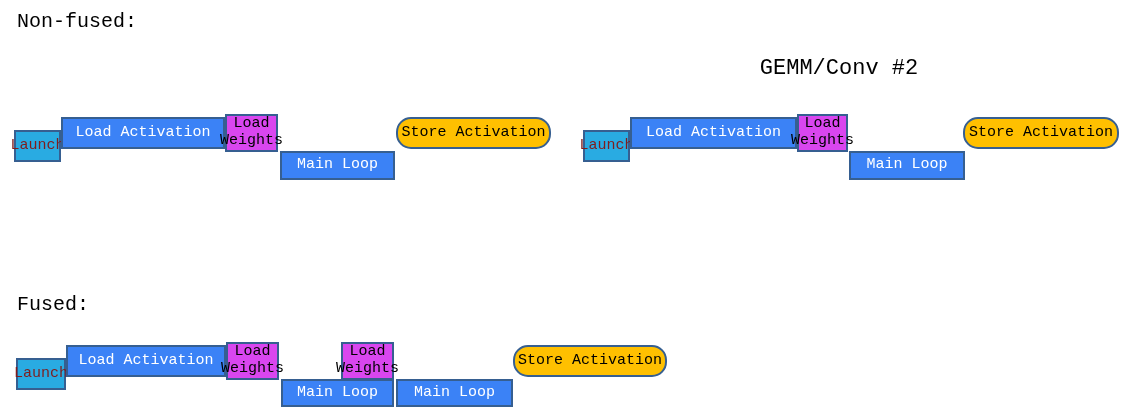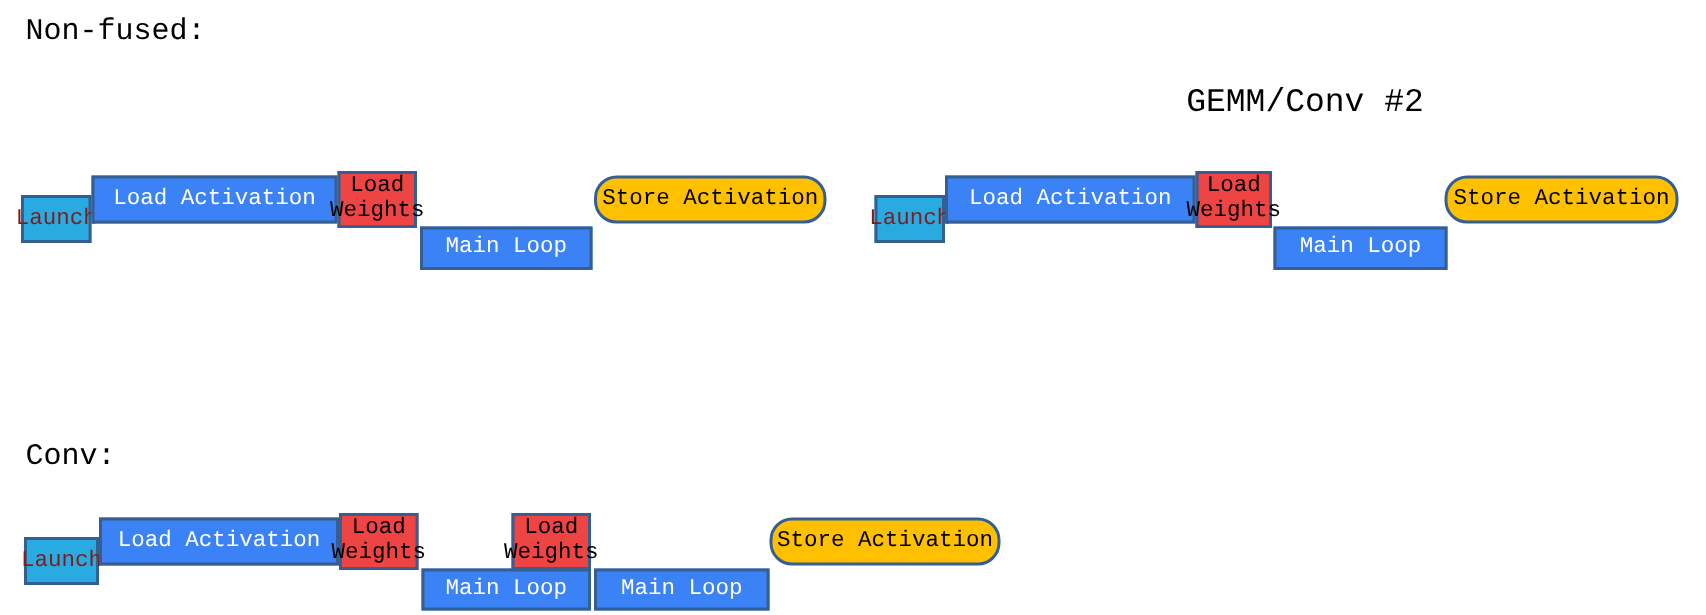--- a/index.html
+++ b/index.html
@@ -32,46 +32,46 @@
     display:flex;
     align-items:center;
     justify-content:center;
     text-align:center;
     font-size:15px;
     line-height:1.12;
     padding:0 2px;
   }
   .bar.cyan   { background:#29ABE2; color:#7f1d1d;margin-top:13px; }
   .bar.purple { background:#3b82f6; color:#ffffff; }
-  .bar.yellow { background:#ef4444; color:#000000; }
+  .bar.yellow { background:#d946ef; color:#000000; }
   .bar.orange { background:#FFC000; color:#000000;border-radius:15px; }
 </style>
 </head>
 <body>
 
 <div class="canvas">
 
   <div class="heading" style="left:17px; top:10px;">Non-fused:</div>
 
 
-  <div class="kernel-title" style="left:870px; top:56px;">GEMM/Conv #2</div>
+  <div class="kernel-title" style="left:839px; top:56px;">GEMM/Conv #2</div>
 
   <div class="bar cyan" style="left:14px;  top:117px; width:47px;  height:32px;">Launch</div>
   <div class="bar purple" style="left:61px;  top:117px; width:164px; height:32px;">Load Activation</div>
   <div class="bar yellow" style="left:225px; top:114px; width:53px;  height:38px;">Load Weights</div>
   <div class="bar purple" style="left:280px; top:151px; width:115px; height:29px;">Main Loop</div>
   <div class="bar orange" style="left:396px; top:117px; width:155px; height:32px;">Store Activation</div>
 
   <div class="bar cyan" style="left:583px; top:117px; width:47px;  height:32px;">Launch</div>
   <div class="bar purple" style="left:630px; top:117px; width:167px; height:32px;">Load Activation</div>
   <div class="bar yellow" style="left:797px; top:114px; width:51px;  height:38px;">Load Weights</div>
   <div class="bar purple" style="left:849px; top:151px; width:116px; height:29px;">Main Loop</div>
   <div class="bar orange" style="left:963px; top:117px; width:156px; height:32px;">Store Activation</div>
 
-  <div class="heading" style="left:17px; top:293px;">Conv:</div>
+  <div class="heading" style="left:17px; top:293px;">Fused:</div>
 
   <div class="bar cyan" style="left:16px;  top:345px; width:50px;  height:32px;">Launch</div>
   <div class="bar purple" style="left:66px;  top:345px; width:160px; height:32px;">Load Activation</div>
   <div class="bar yellow" style="left:226px; top:342px; width:53px;  height:38px;">Load Weights</div>
   <div class="bar purple" style="left:281px; top:379px; width:113px; height:28px;">Main Loop</div>
   <div class="bar yellow" style="left:341px; top:342px; width:53px;  height:38px;">Load Weights</div>
   <div class="bar purple" style="left:396px; top:379px; width:117px; height:28px;">Main Loop</div>
   <div class="bar orange" style="left:513px; top:345px; width:154px; height:32px;">Store Activation</div>
 
 </div>

